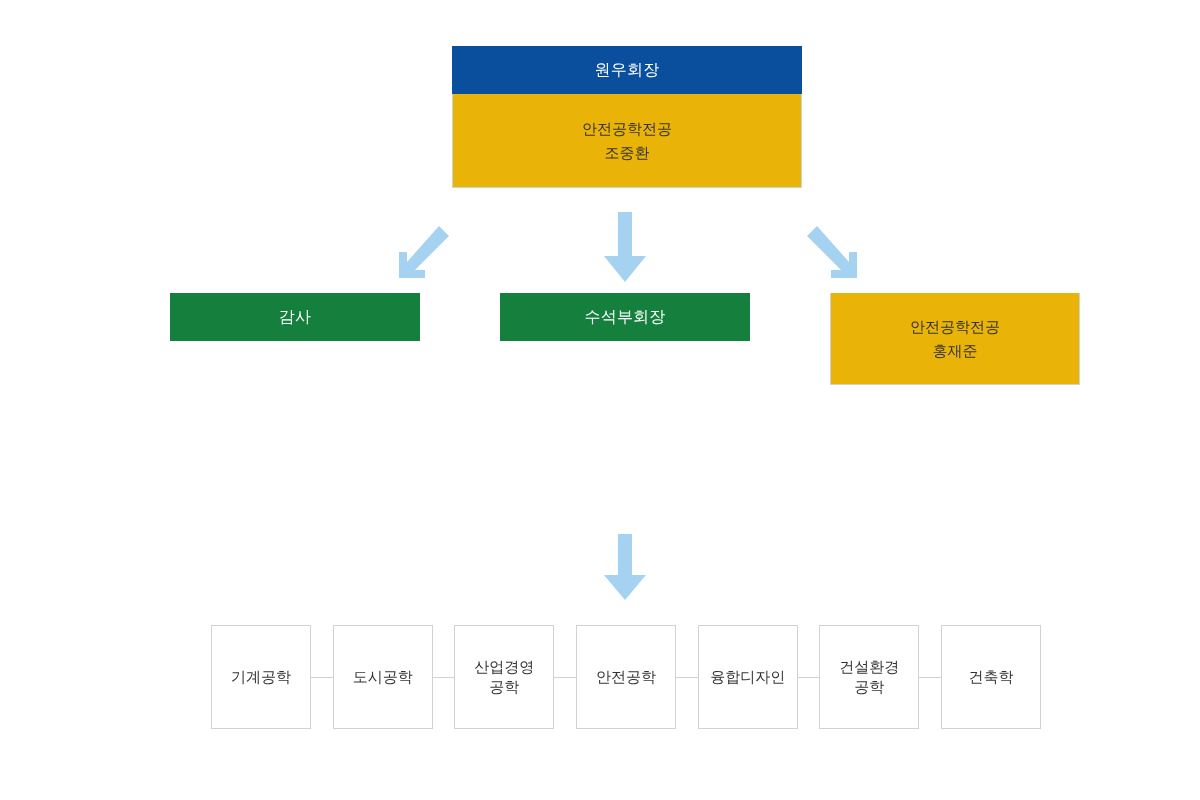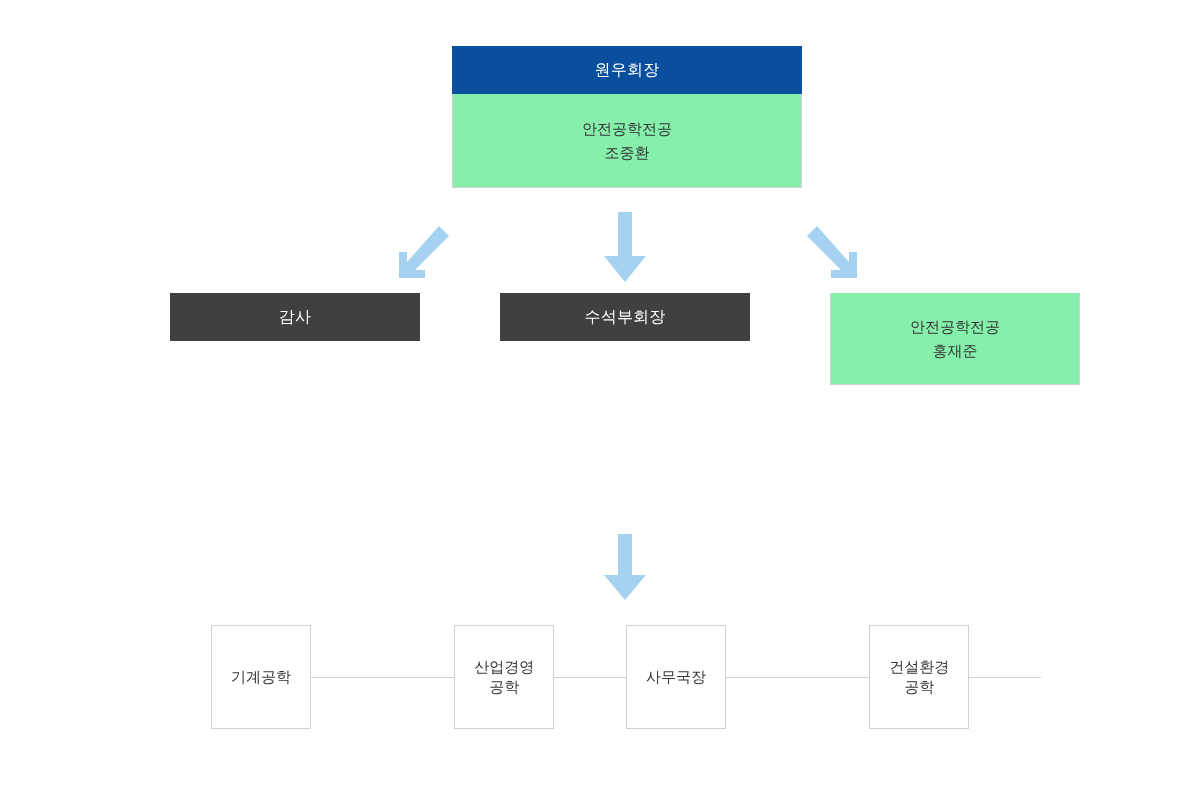--- a/index.html
+++ b/index.html
@@ -35,26 +35,26 @@
     justify-content: center;
     color: #ffffff;
     font-size: 16px;
     letter-spacing: 0.2px;
     line-height: 1;
   }
   .head-blue {
     background: #0a4f9e;
   }
   .head-gray {
-    background: #404040;
+    background: #15803d;
   }
   .node-body {
     box-sizing: border-box;
     width: 100%;
-    background: #86efac;
+    background: #eab308;
     border: 1px solid #d2d2d2;
     border-top: none;
     display: flex;
     flex-direction: column;
     align-items: center;
     justify-content: center;
     gap: 9px;
     color: #333333;
     font-size: 15px;
     line-height: 1;
@@ -212,29 +212,38 @@
     <svg viewBox="0 0 48 68" width="48" height="68" aria-hidden="true">
       <polygon points="17,0 31,0 31,41 45,41 24,66 3,41 17,41" fill="#a6d2f2"></polygon>
     </svg>
   </div>
 
   <div id="dept-row">
       <div class="dept-box">
         <span>기계공학</span>
       </div>
       <div class="dept-link"></div>
+      <div class="dept-box">
+        <span>도시공학</span>
+      </div>
       <div class="dept-link"></div>
       <div class="dept-box">
         <span>산업경영<br>공학</span>
       </div>
       <div class="dept-link"></div>
       <div class="dept-box">
-        <span>사무국장</span>
-      </div>
-      <div class="dept-link"></div>
+        <span>안전공학</span>
+      </div>
+      <div class="dept-link"></div>
+      <div class="dept-box">
+        <span>융합디자인</span>
+      </div>
       <div class="dept-link"></div>
       <div class="dept-box">
         <span>건설환경<br>공학</span>
       </div>
       <div class="dept-link"></div>
+      <div class="dept-box">
+        <span>건축학</span>
+      </div>
     </div>
 
 </div>
 
 </body></html>

